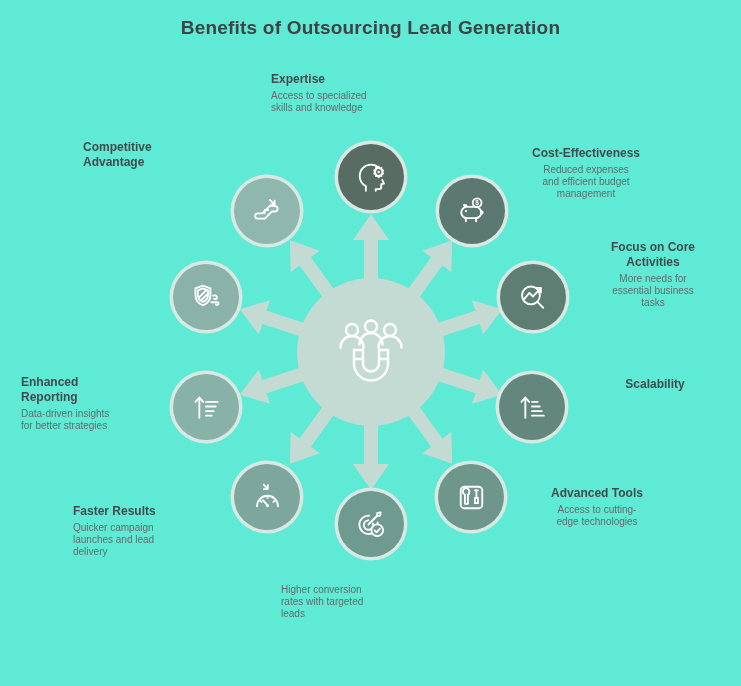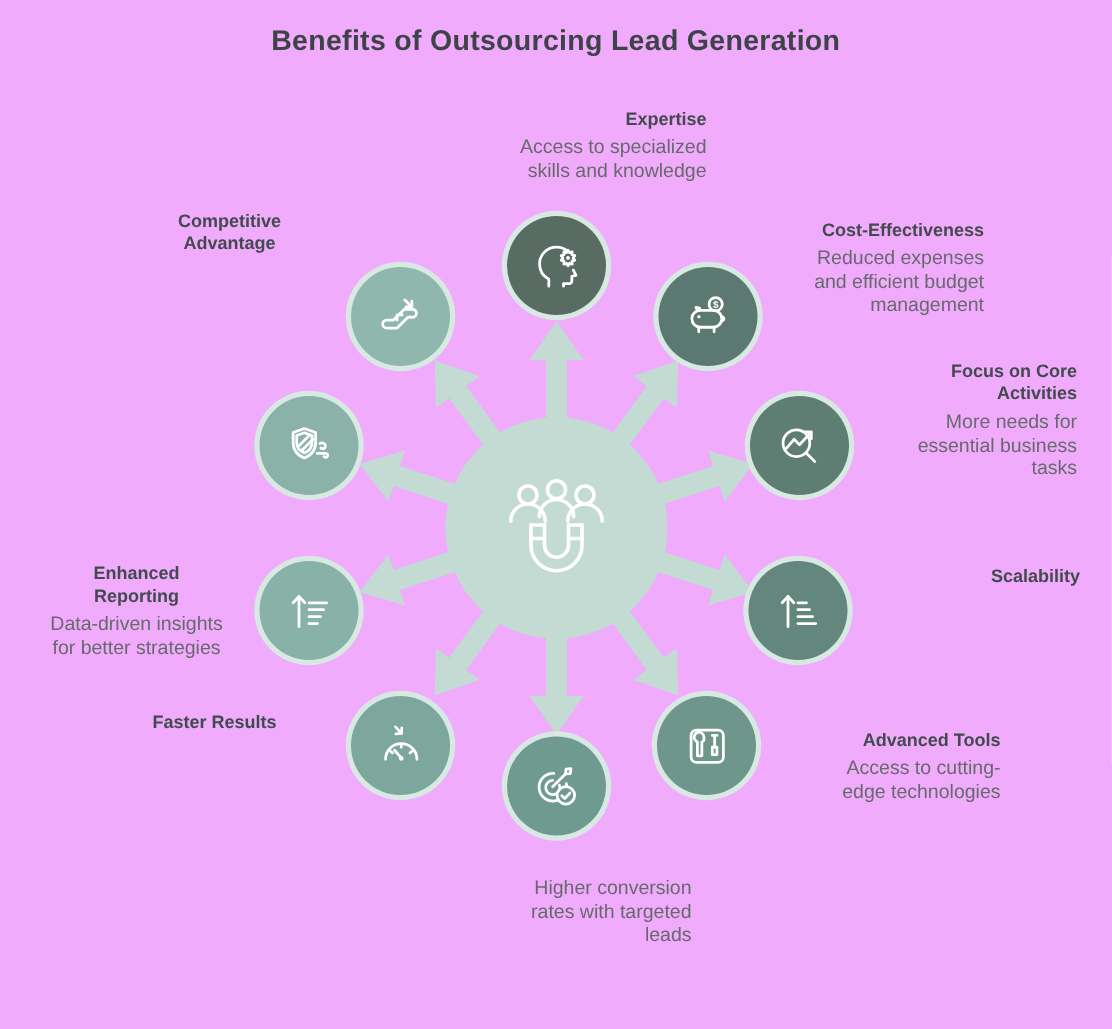--- a/index.html
+++ b/index.html
@@ -1,53 +1,53 @@
 <!DOCTYPE html>
 <html style="--hub: #c4dbd4; --halo: #d8e8e3; --title_text: #3d4347; --heading_text: #434a4e; --body_text: #67696c; --icon_stroke: #ffffff;"><head>
 <meta charset="utf-8">
 <style>
   :root{
     --hub:#c4dbd4; --halo:#d8e8e3; --title_text:#3d4347;
     --heading_text:#434a4e; --body_text:#67696c; --icon_stroke:#ffffff;
   }
   *{margin:0;padding:0;box-sizing:border-box;}
   body{background:#fff;font-family:"Liberation Sans","DejaVu Sans",sans-serif;}
-  .canvas{position:relative;width:741px;height:686px;background:#f0abfc;overflow:hidden;}
+  .canvas{position:relative;width:741px;height:686px;background:#5eead4;overflow:hidden;}
   .title{position:absolute;top:17px;left:0;width:741px;text-align:center;
          font-size:19px;font-weight:700;color:var(--title_text);letter-spacing:.2px;}
   .hub-svg{position:absolute;left:191px;top:172px;width:360px;height:360px;}
   .hub-arrow{fill:var(--hub);}
   .hub-circle{fill:var(--hub);}
   .center-glyph{fill:none;stroke:var(--icon_stroke);stroke-width:2.4;stroke-linecap:round;stroke-linejoin:round;}
   .icon-circle{position:absolute;width:66px;height:66px;border-radius:50%;
                box-shadow:0 0 0 3.5px var(--halo);display:flex;align-items:center;justify-content:center;}
   .icon-svg{width:41px;height:41px;}
   .icon-svg path,.icon-svg circle,.icon-svg rect,.icon-svg line{
       fill:none;stroke:var(--icon_stroke);stroke-width:1.8;stroke-linecap:round;stroke-linejoin:round;}
   .icon-svg .filled{fill:var(--icon_stroke);stroke:none;}
   .icon-svg .bgfill{fill:var(--c);}
   .icon-svg text{stroke:none;fill:var(--icon_stroke);font-weight:bold;}
   .label{position:absolute;}
   .label .node-title{font-size:12px;font-weight:700;color:var(--heading_text);line-height:1.25;margin-bottom:3px;white-space:pre-line;}
-  .label .node-desc{font-size:13px;color:var(--body_text);line-height:1.2;white-space:pre-line;}
-  .ta-c{text-align:right}.ta-r{text-align:center}.ta-l{text-align:right}
+  .label .node-desc{font-size:10px;color:var(--body_text);line-height:1.2;white-space:pre-line;}
+  .ta-c{text-align:left}.ta-r{text-align:left}.ta-l{text-align:center}
   
   .c-expertise{left:338px;top:144px;}   .c-cost{left:439px;top:178px;}
   .c-focus{left:500px;top:264px;}       .c-scalability{left:499px;top:374px;}
   .c-advanced{left:438px;top:464px;}    .c-improved{left:338px;top:491px;}
   .c-faster{left:234px;top:464px;}      .c-enhanced{left:173px;top:374px;}
   .c-risk{left:173px;top:264px;}        .c-competitive{left:234px;top:178px;}
   
   .t-expertise{left:271px;top:72px;width:200px;}
   .t-cost{left:516px;top:146px;width:140px;}
   .t-focus{left:588px;top:240px;width:130px;}
   .t-scalability{left:590px;top:377px;width:130px;}
   .t-advanced{left:527px;top:486px;width:140px;}
   .t-improved{left:281px;top:584px;width:180px;}
-  .t-faster{left:73px;top:474px;width:140px;}
+  .t-faster{left:73px;top:504px;width:140px;}
   .t-enhanced{left:1px;top:375px;width:140px;margin-left:20px;}
   .t-risk{left:13px;top:264px;width:140px;}
   .t-competitive{left:83px;top:140px;width:140px;}
 </style>
 </head>
 <body>
 
 <div class="canvas">
 
   <div class="title">Benefits of Outsourcing Lead Generation</div>
@@ -180,20 +180,23 @@
       <circle class="filled" cx="20" cy="27.9" r="1.5"></circle>
       <path d="M13.2 23.4l1.1.9"></path>
       <path d="M20 19.2v1.4"></path>
       <path d="M26.8 23.4l-1.1.9"></path>
       <path d="M16.3 7.4l3.8 4.2"></path>
       <path d="M20.4 8l-.3 3.6-3.6.3"></path>
     </svg>
   </div>
   <div class="label t-faster ta-r">
     <div class="node-title">Faster Results</div>
+    <div class="node-desc">Quicker campaign
+launches and lead
+delivery</div>
   </div>
 
   <div class="icon-circle c-enhanced" style="background-color: rgb(136, 177, 167); --c: #88b1a7;">
     <svg class="icon-svg" viewBox="0 0 40 40">
       <path d="M13 30V11"></path>
       <path d="M9.2 14.5l3.8-4.2 3.8 4.2"></path>
       <path d="M19.5 14.5H31"></path>
       <path d="M19.5 19h9.5"></path>
       <path d="M19.5 23.5h7.5"></path>
       <path d="M19.5 28H25"></path>

